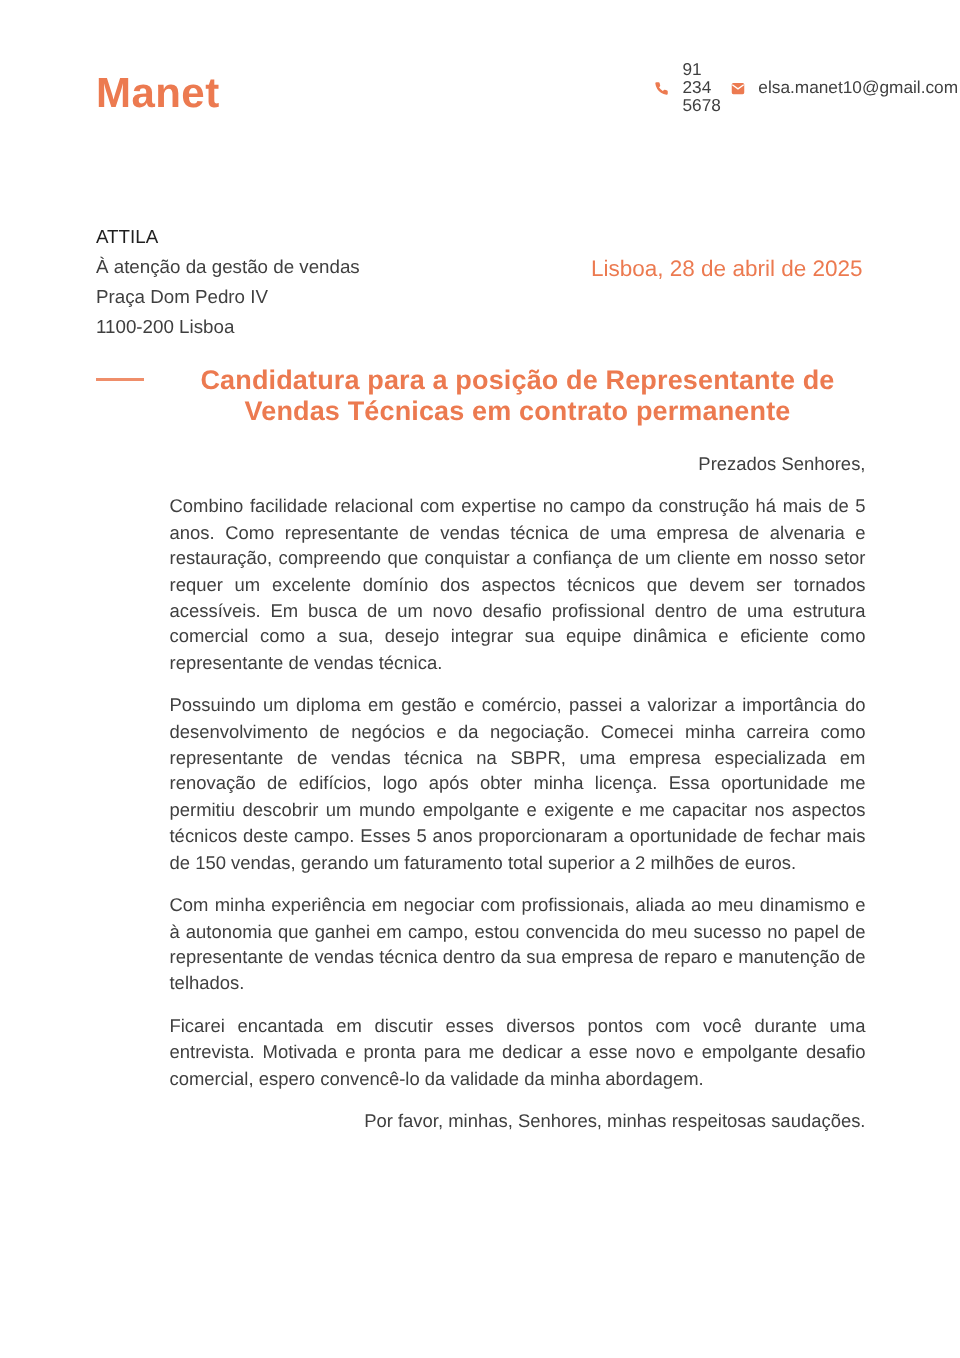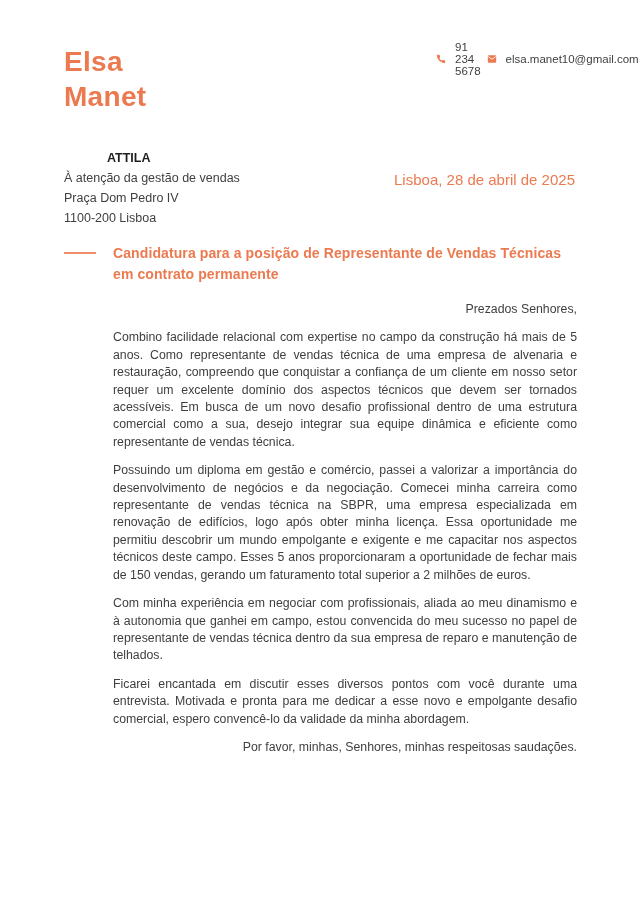--- a/index.html
+++ b/index.html
@@ -30,54 +30,53 @@
     font-size:11.5px;color:var(--text);
   }
   .contact-row{display:flex;align-items:center;gap:9px;height:13px;}
   .cicon{width:10px;height:10px;display:inline-flex;flex-shrink:0;}
   .cicon svg{width:10px;height:10px;}
   
   .recipient{
     position:absolute;left:64px;top:148px;
     font-size:12.5px;line-height:20px;color:var(--text);
   }
-  .recipient .rname{font-weight:700;color:var(--heading);margin-left:43px;}
+  .recipient .rname{font-weight:400;color:var(--heading);}
   .date{
     position:absolute;right:65px;top:171px;
     font-size:15px;color:var(--accent);
   }
   
   .subject{
     position:absolute;left:64px;top:243px;width:516px;
     display:flex;align-items:flex-start;
   }
   .subject-dash{
     width:32px;height:2px;margin-top:9px;flex-shrink:0;
     background:var(--accent);opacity:.85;
   }
   .subject-text{
     margin-left:17px;width:464px;
     color:var(--accent);font-weight:700;
-    font-size:14px;line-height:20.5px;letter-spacing:.1px;
+    font-size:18px;line-height:20.5px;letter-spacing:.1px;text-align:center;
   }
   
   .letter{
     position:absolute;left:113px;top:301px;width:464px;
     font-size:12.3px;line-height:17.4px;color:var(--text);
   }
   .letter p{margin:0 0 11px;text-align:justify;}
   .letter p.single{text-align:right;}
 </style>
 </head>
 <body>
 
 <div class="page">
 
   <div class="name">
-    <span>Elsa</span>
     <span>Manet</span>
   </div>
 
   <div class="contact">
     <div class="contact-row">
       <span class="cicon">
         <svg viewBox="0 0 24 24" fill="#ec7a50" xmlns="http://www.w3.org/2000/svg">
           <path d="M22 16.92v3a2 2 0 0 1-2.18 2 19.79 19.79 0 0 1-8.63-3.07 19.5 19.5 0 0 1-6-6 19.79 19.79 0 0 1-3.07-8.67A2 2 0 0 1 4.11 2h3a2 2 0 0 1 2 1.72c.127.96.361 1.903.7 2.81a2 2 0 0 1-.45 2.11L8.09 9.91a16 16 0 0 0 6 6l1.27-1.27a2 2 0 0 1 2.11-.45c.907.339 1.85.573 2.81.7A2 2 0 0 1 22 16.92z"></path>
         </svg>
       </span>

